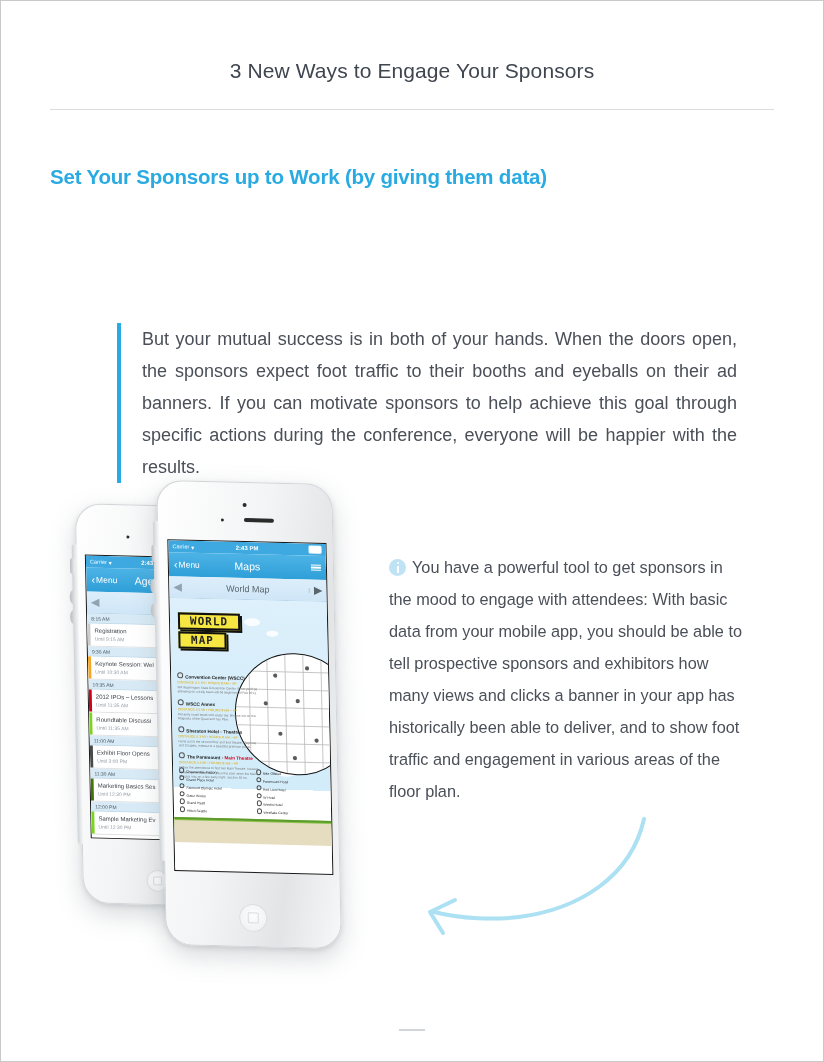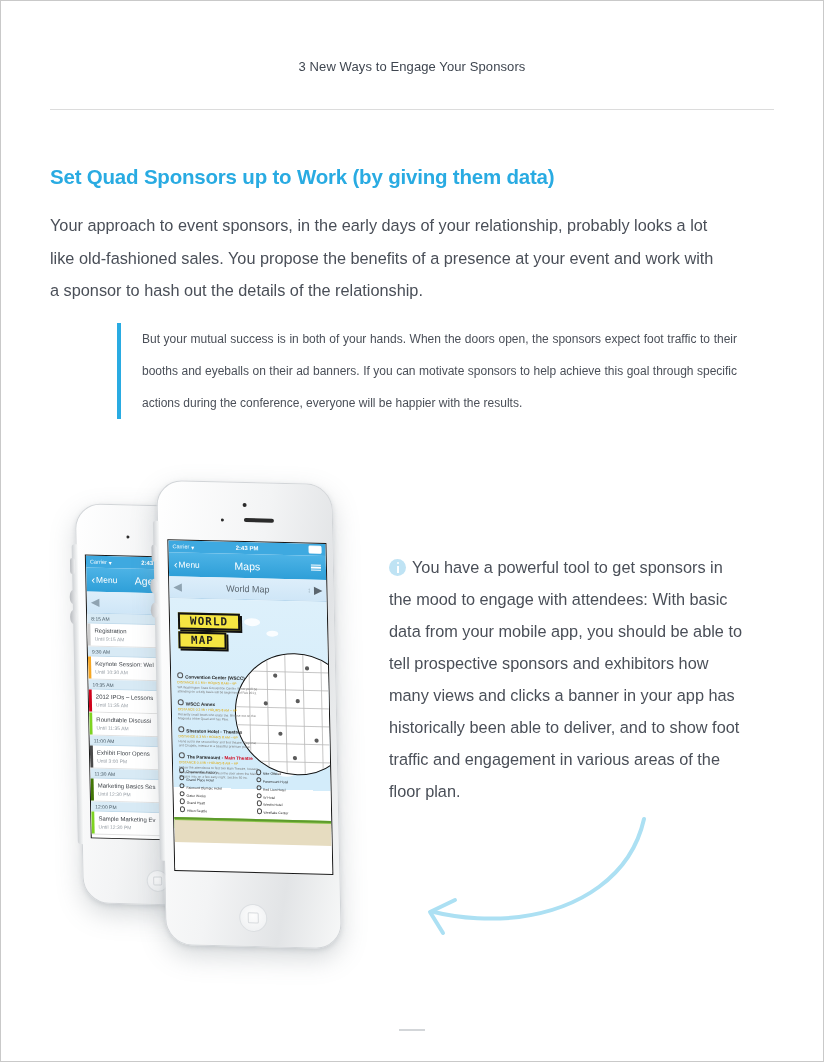--- a/index.html
+++ b/index.html
@@ -23,21 +23,21 @@
   }
 
   
   .doc-header {
     position: absolute;
     left: 0; right: 0;
     top: 58px;
     text-align: center;
   }
   .doc-header .title {
-    font-size: 13px;
+    font-size: 21px;
     color: #3f4650;
     letter-spacing: .1px;
     font-weight: 400;
   }
   .header-rule {
     position: absolute;
     left: 49px;
     right: 49px;
     top: 108px;
     height: 1px;
@@ -71,21 +71,21 @@
     position: absolute;
     left: 76px;
     top: 306px;
     width: 620px;
     padding-left: 21px;
     border-left: 4px solid #29abe2;
     box-sizing: border-box;
   }
   .quote p {
     margin: 0;
-    font-size: 12px;
+    font-size: 18px;
     line-height: 32px;
     color: #4a4f58;
     text-align: justify;
   }
 
   
   .callout {
     position: absolute;
     left: 388px;
     top: 550px;
@@ -472,23 +472,22 @@
 </head>
 <body>
 
 <div class="page">
 
   <div class="doc-header">
     <div class="title">3 New Ways to Engage Your Sponsors</div>
   </div>
   <div class="header-rule"></div>
 
-  <h2 class="section-heading">Set Quad Sponsors up to Work (by giving them data)</h2>
-
-  <p class="intro">Your approach to event sponsors, in the early days of your relationship, probably looks a lot like old-fashioned sales. You propose the benefits of a presence at your event and work with a sponsor to hash out the details of the relationship.</p>
+  <h2 class="section-heading">Set Your Sponsors up to Work (by giving them data)</h2>
+
 
   <blockquote class="quote">
     <p>But your mutual success is in both of your hands. When the doors open, the sponsors expect foot traffic to their booths and eyeballs on their ad banners. If you can motivate sponsors to help achieve this goal through specific actions during the conference, everyone will be happier with the results.</p>
   </blockquote>
 
   <div class="phones">
 
     <div class="phone phone-back">
       <div class="bezel-side"></div>
       <div class="btn-sleep" style="top:54px;height:16px;"></div>

